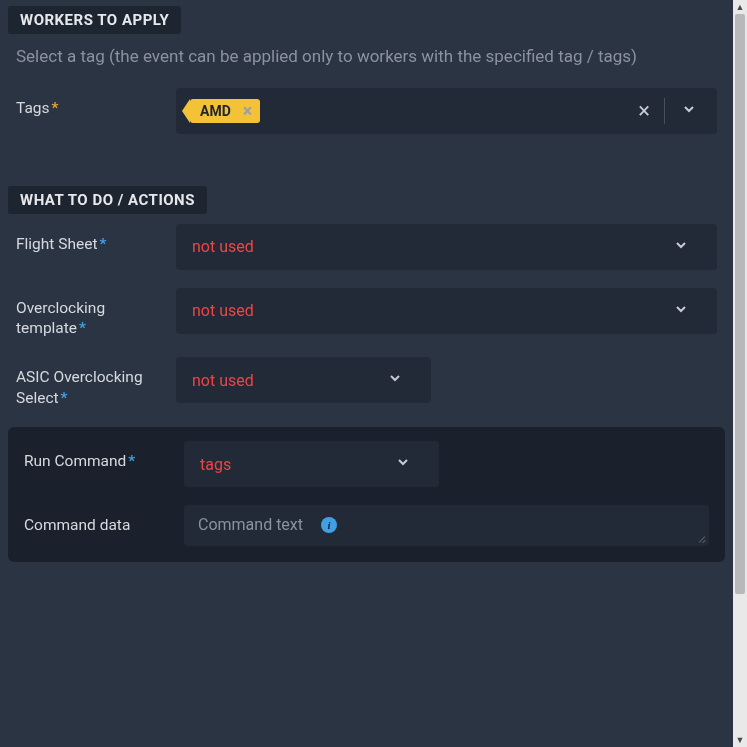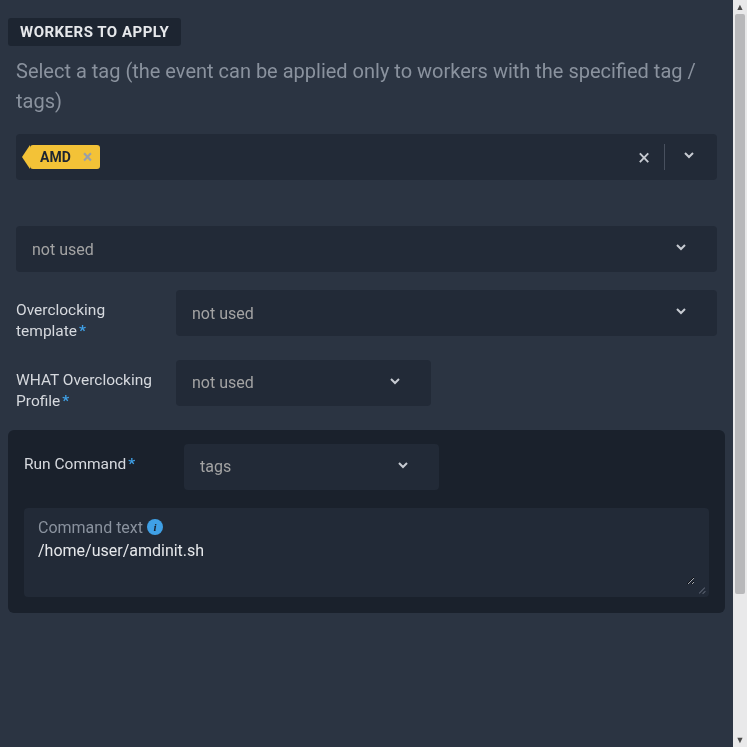--- a/index.html
+++ b/index.html
@@ -21,25 +21,25 @@
   }
   .section-header {
     display: inline-block;
     background: #1d2531;
     color: #e6e8eb;
     font-weight: 700;
     font-size: 15px;
     letter-spacing: 0.5px;
     padding: 5px 12px;
     border-radius: 3px;
-    margin: 18px 0 10px 0;
+    margin: 6px 0 10px 0;
   }
   .section-desc {
     color: #8a929e;
-    font-size: 20px;
+    font-size: 17px;
     line-height: 1.5;
     margin: 0 8px 18px 8px;
   }
   .form-row {
     display: flex;
     align-items: flex-start;
     margin: 0 8px 18px 8px;
   }
   .form-label {
     width: 160px;
@@ -110,21 +110,21 @@
   }
   .chevron svg { width: 16px; height: 16px; }
   .select {
     background: #222a37;
     border-radius: 4px;
     display: flex;
     align-items: center;
     justify-content: space-between;
     padding: 0 16px;
     height: 46px;
-    color: #a3a3a3;
+    color: #ef4444;
     font-size: 16px;
     cursor: pointer;
   }
   .select.narrow { width: 255px; }
   .command-block {
     background: #1a212c;
     border-radius: 6px;
     padding: 14px 8px 16px 8px;
     margin: 0 0 36px 0;
   }
@@ -133,21 +133,21 @@
     background: #222a37;
     border-radius: 4px;
     padding: 10px 14px 8px 14px;
     position: relative;
   }
   .textarea-label {
     color: #8a929e;
     font-size: 16px;
     display: flex;
     align-items: center;
-    gap: 4px;
+    gap: 18px;
     margin-bottom: 4px;
   }
   .info-icon {
     width: 16px; height: 16px;
     border-radius: 50%;
     background: #3fa0e6;
     color: #1a212c;
     font-size: 11px;
     font-weight: 700;
     display: inline-flex;
@@ -202,42 +202,49 @@
 </style>
 </head>
 <body>
 
 <div class="scroll-area">
 
   <div class="section-header">WORKERS TO APPLY</div>
   <div class="section-desc">Select a tag (the event can be applied only to workers with the specified tag / tags)</div>
 
   <div class="form-row">
+    <div class="form-label">
+      <span>Tags</span><span class="req-orange">*</span>
+    </div>
     <div class="control-col">
       <div class="tag-select">
         <span class="tag-chip">
           <span>AMD</span>
           <span class="tag-x">×</span>
         </span>
         <span class="spacer"></span>
         <span class="clear-x">×</span>
         <span class="vline"></span>
         <span class="chevron">
           <svg viewBox="0 0 24 24" fill="none" stroke="currentColor" stroke-width="3">
               <polyline points="6 9 12 15 18 9"></polyline>
             </svg>
         </span>
       </div>
     </div>
   </div>
 
   <div style="height:28px"></div>
 
+  <div class="section-header">WHAT TO DO / ACTIONS</div>
 
   <div class="form-row">
+    <div class="form-label">
+      <span>Flight Sheet</span><span class="req-blue">*</span>
+    </div>
     <div class="control-col">
       <div class="select">
         <span>not used</span>
         <span class="chevron">
           <svg viewBox="0 0 24 24" fill="none" stroke="currentColor" stroke-width="3">
               <polyline points="6 9 12 15 18 9"></polyline>
             </svg>
         </span>
       </div>
     </div>
@@ -254,21 +261,21 @@
           <svg viewBox="0 0 24 24" fill="none" stroke="currentColor" stroke-width="3">
               <polyline points="6 9 12 15 18 9"></polyline>
             </svg>
         </span>
       </div>
     </div>
   </div>
 
   <div class="form-row">
     <div class="form-label">
-      <span>WHAT Overclocking Profile</span><span class="req-blue">*</span>
+      <span>ASIC Overclocking Select</span><span class="req-blue">*</span>
     </div>
     <div class="control-col">
       <div class="select narrow">
         <span>not used</span>
         <span class="chevron">
           <svg viewBox="0 0 24 24" fill="none" stroke="currentColor" stroke-width="3">
               <polyline points="6 9 12 15 18 9"></polyline>
             </svg>
         </span>
       </div>
@@ -286,27 +293,27 @@
           <span class="chevron">
             <svg viewBox="0 0 24 24" fill="none" stroke="currentColor" stroke-width="3">
                 <polyline points="6 9 12 15 18 9"></polyline>
               </svg>
           </span>
         </div>
       </div>
     </div>
 
     <div class="form-row" style="margin-bottom:0">
+      <div class="form-label">Command data</div>
       <div class="control-col">
         <div class="textarea-wrap">
           <div class="textarea-label">
             <span>Command text</span>
             <span class="info-icon">i</span>
           </div>
-          <textarea class="textarea" style="">/home/user/amdinit.sh</textarea>
           <div class="resize-handle"></div>
         </div>
       </div>
     </div>
   </div>
 
 </div>
 
 <div class="scrollbar-track">
   <div class="scrollbar-up">▲</div>

